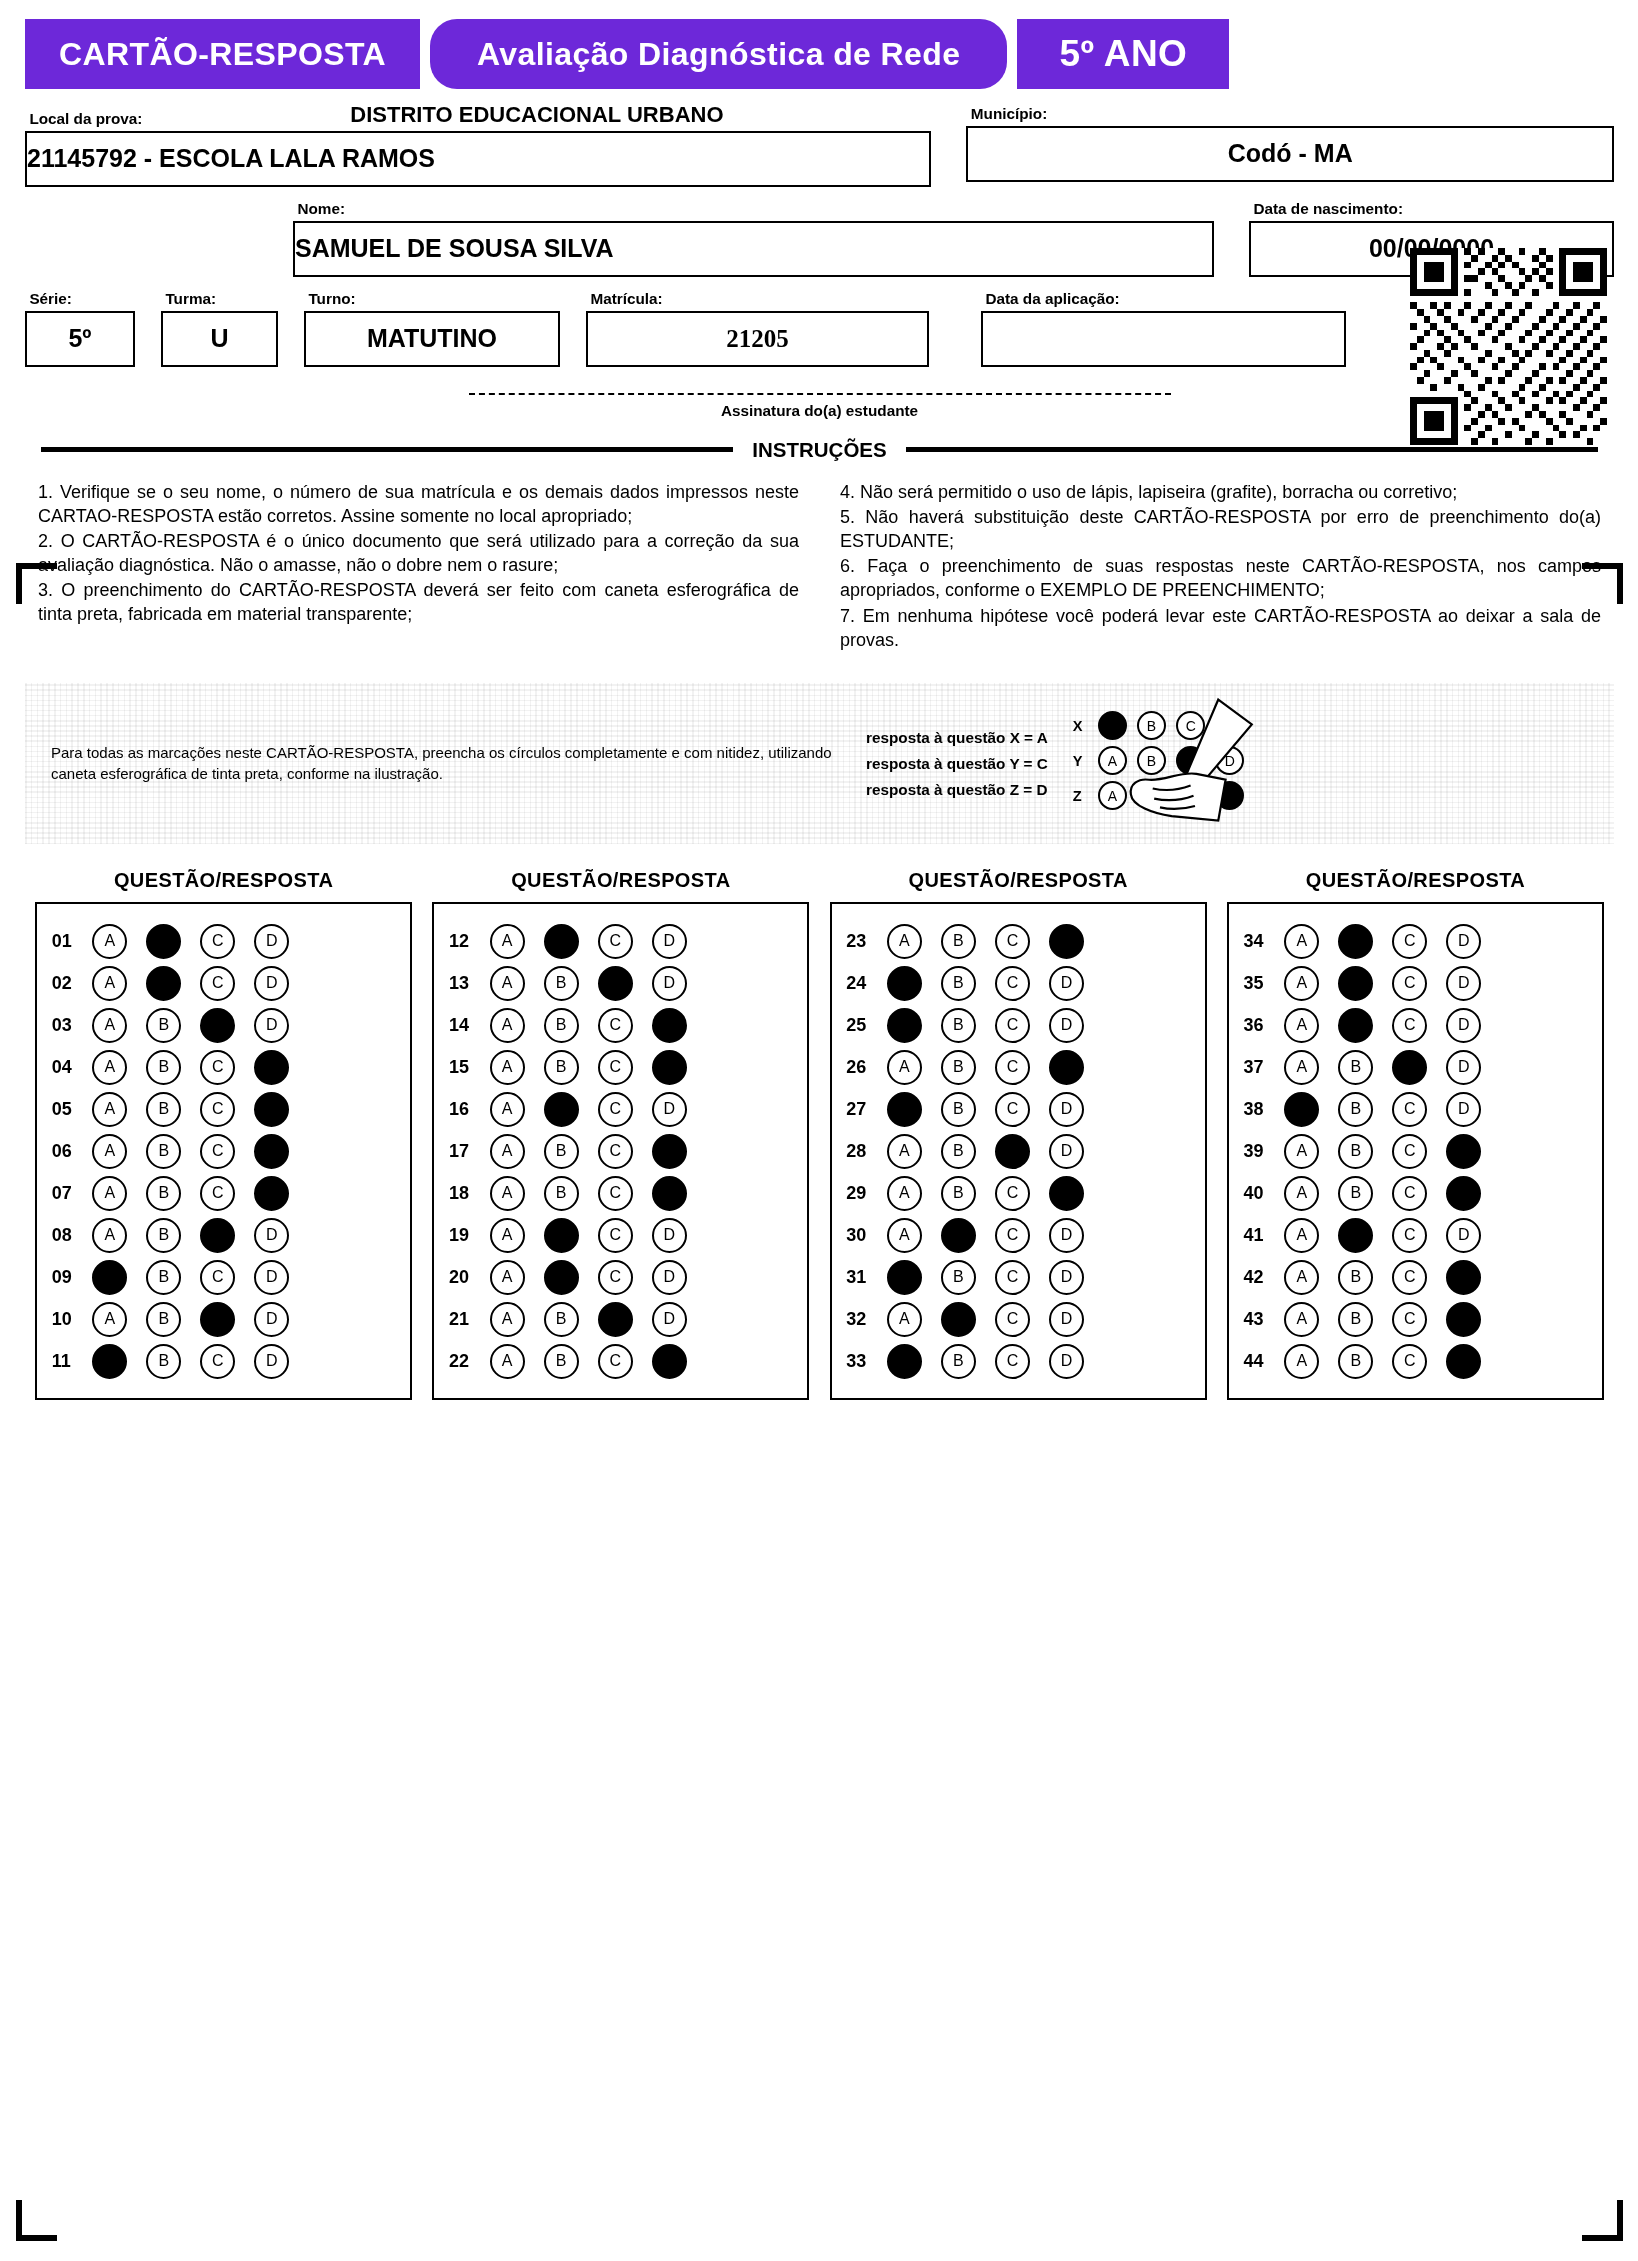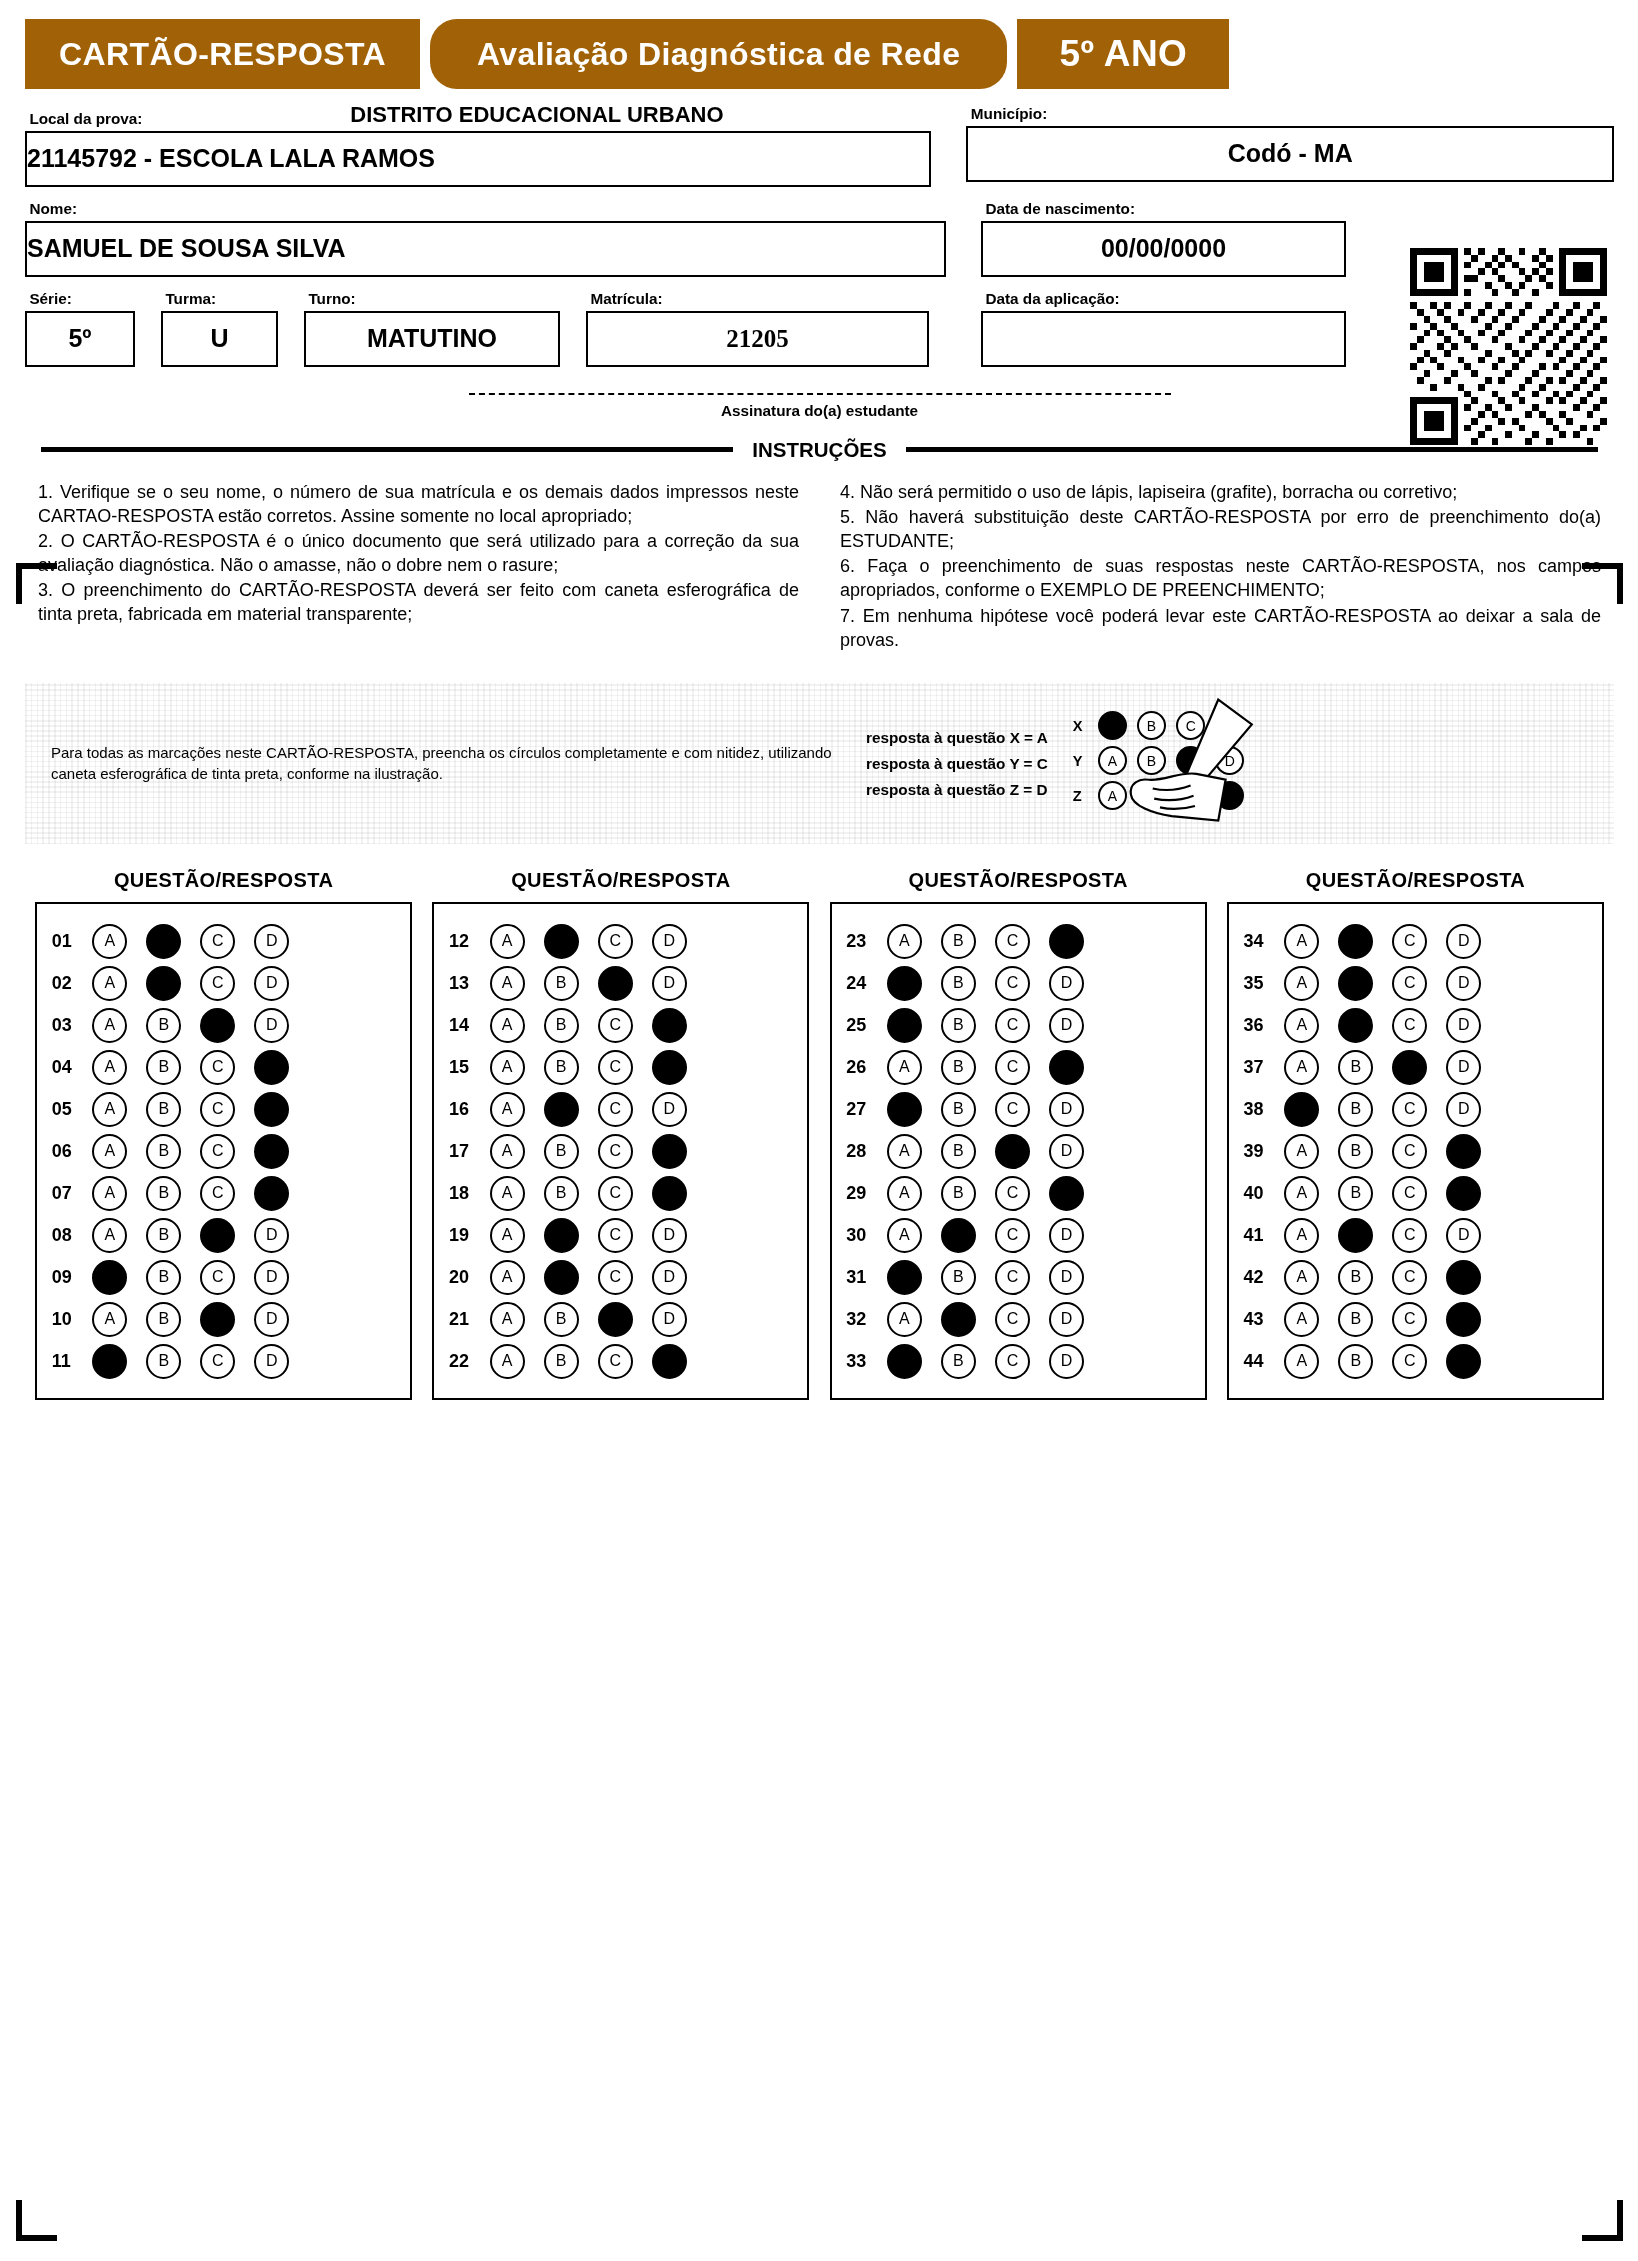--- a/index.html
+++ b/index.html
@@ -17,21 +17,21 @@
   
   .corner { position:absolute; width:41px; height:41px; }
   .corner.tl { left:16px; top:563px; border-left:6.6px solid #000; border-top:6.6px solid #000; }
   .corner.tr { right:16px; top:563px; border-right:6.6px solid #000; border-top:6.6px solid #000; }
   .corner.bl { left:16px; bottom:20.5px; border-left:6.6px solid #000; border-bottom:6.6px solid #000; }
   .corner.br { right:16px; bottom:20.5px; border-right:6.6px solid #000; border-bottom:6.6px solid #000; }
 
   
   .header { display:flex; align-items:stretch; gap:10.2px; height:70px; }
   .hbox {
-    background:#a16207; color:#fff; display:flex; align-items:center; justify-content:center;
+    background:#6d28d9; color:#fff; display:flex; align-items:center; justify-content:center;
     font-weight:bold; letter-spacing:0.4px;
   }
   .h-cartao { width:395px; font-size:32px; }
   .h-aval { width:577px; font-size:32px;border-radius:27px; }
   .h-ano { width:212px; font-size:37px; }
   .h-uso {
     flex:1; border:2.2px solid #000; display:flex; flex-direction:column;
   }
   .h-uso-top {
     background:#000; color:#fff; font-size:12.4px; font-weight:bold; text-align:center;
@@ -141,21 +141,21 @@
           <div class="center-title" style="flex:1; margin-bottom:2.9px;">DISTRITO EDUCACIONAL URBANO</div>
         </div>
         <div class="field">21145792 - ESCOLA LALA RAMOS</div>
       </div>
       <div class="col-right">
         <div class="lbl">Município:</div>
         <div class="field" style="justify-content:center; padding-left:0;">Codó - MA</div>
       </div>
     </div>
 
-    <div class="row" style="margin-top:10.2px;">
+    <div class="row" style="margin-top:10.2px;justify-content:flex-end;">
       <div class="col-left">
         <div class="lbl">Nome:</div>
         <div class="field">SAMUEL DE SOUSA SILVA</div>
       </div>
       <div class="col-right" style="width:365px;">
         <div class="lbl">Data de nascimento:</div>
         <div class="field" style="justify-content:center; padding-left:0;">00/00/0000</div>
       </div>
     </div>
 

